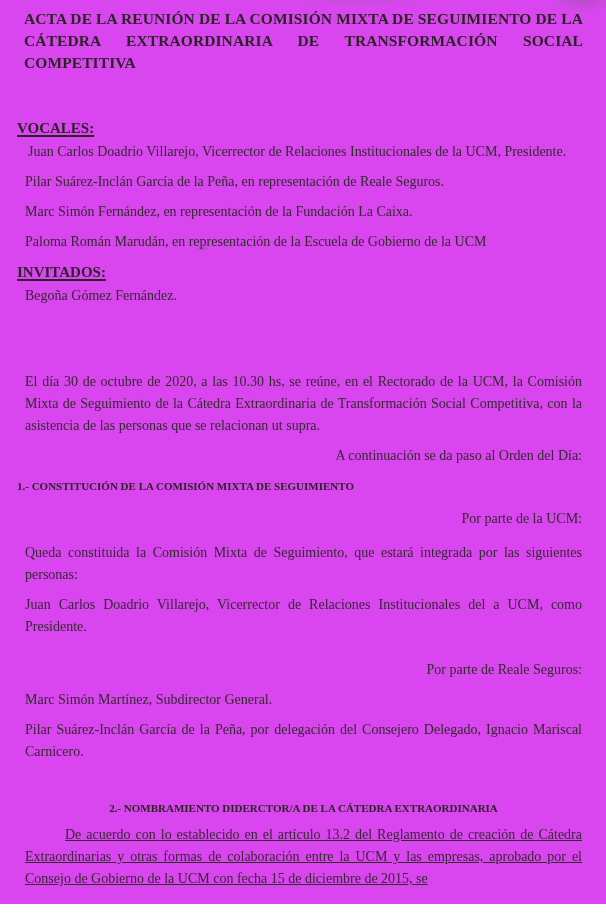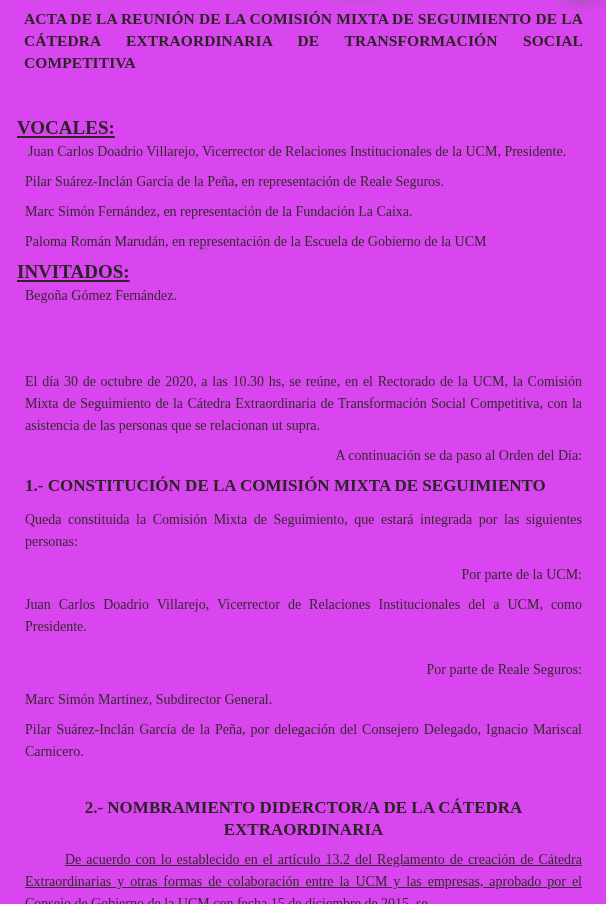--- a/index.html
+++ b/index.html
@@ -51,35 +51,35 @@
 
   .para {
     font-size: 14px;
     line-height: 22px;
     margin: 8px;
     text-align: justify;
   }
   .no-justify { text-align: right; }
 
   .list-heading {
-    font-size: 19px;
+    font-size: 15px;
     line-height: 22px;
     font-weight: bold;
     color: #2c2327;
     text-decoration: underline;
     text-decoration-thickness: 1.5px;
     text-underline-offset: 2px;
     margin: 0;
   }
   .num-heading {
-    font-size: 17px;
+    font-size: 11px;
     line-height: 22px;
     font-weight: bold;
     color: #2c2327;
-    margin: 8px;
+    margin: 0;
     text-align: left;
   }
 
   .mt-vocales   { margin-top: 43px; }
   .mt-tight     { margin-top: 2px; }
   .mt-member    { margin-top: 4px; }
   .mt-bigbreak  { margin-top: 64px; }
   .mt-8         { margin-top: 8px; }
   .mt-h1        { margin-top: 4px; }
   .mt-12        { margin-top: 12px; }
@@ -112,23 +112,23 @@
   <p class="para mt-member">Marc Simón Fernández, en representación de la Fundación La Caixa.</p>
   <p class="para mt-member">Paloma Román Marudán, en representación de la Escuela de Gobierno de la UCM</p>
 
   <p class="list-heading mt-tight">INVITADOS:</p>
   <p class="para mt-tight">Begoña Gómez Fernández.</p>
 
   <p class="para mt-bigbreak">El día 30 de  octubre de 2020, a las 10.30 hs, se reúne, en el Rectorado de la UCM, la Comisión Mixta de Seguimiento de la Cátedra Extraordinaria de Transformación Social Competitiva, con la asistencia de las personas que se relacionan ut supra.</p>
   <p class="para mt-8 no-justify">A continuación se da paso al Orden del Día:</p>
 
   <p class="num-heading mt-h1">1.- CONSTITUCIÓN DE LA COMISIÓN MIXTA DE SEGUIMIENTO</p>
+  <p class="para mt-11 no-justify">Por parte de la UCM:</p>
+
   <p class="para mt-12">Queda constituida la Comisión Mixta de Seguimiento, que estará integrada por las siguientes personas:</p>
-
-  <p class="para mt-11 no-justify">Por parte de la UCM:</p>
   <p class="para mt-tight">Juan Carlos Doadrio Villarejo, Vicerrector de Relaciones Institucionales del a UCM, como Presidente.</p>
 
   <p class="para mt-21 no-justify">Por parte de Reale Seguros:</p>
 
   <p class="para mt-tight">Marc Simón Martínez, Subdirector General.</p>
   <p class="para mt-3">Pilar Suárez-Inclán García de la Peña, por delegación del Consejero Delegado, Ignacio Mariscal Carnicero.</p>
 
   <p class="num-heading mt-h2">2.- NOMBRAMIENTO DIDERCTOR/A DE LA CÁTEDRA EXTRAORDINARIA</p>
   <p class="para mt-5 indent-first">De acuerdo con lo establecido en el artículo 13.2 del Reglamento de creación de Cátedra Extraordinarias y otras formas de colaboración entre la UCM y las empresas, aprobado por el Consejo de Gobierno de la UCM con fecha 15 de diciembre de 2015,  se</p>
 </div>

